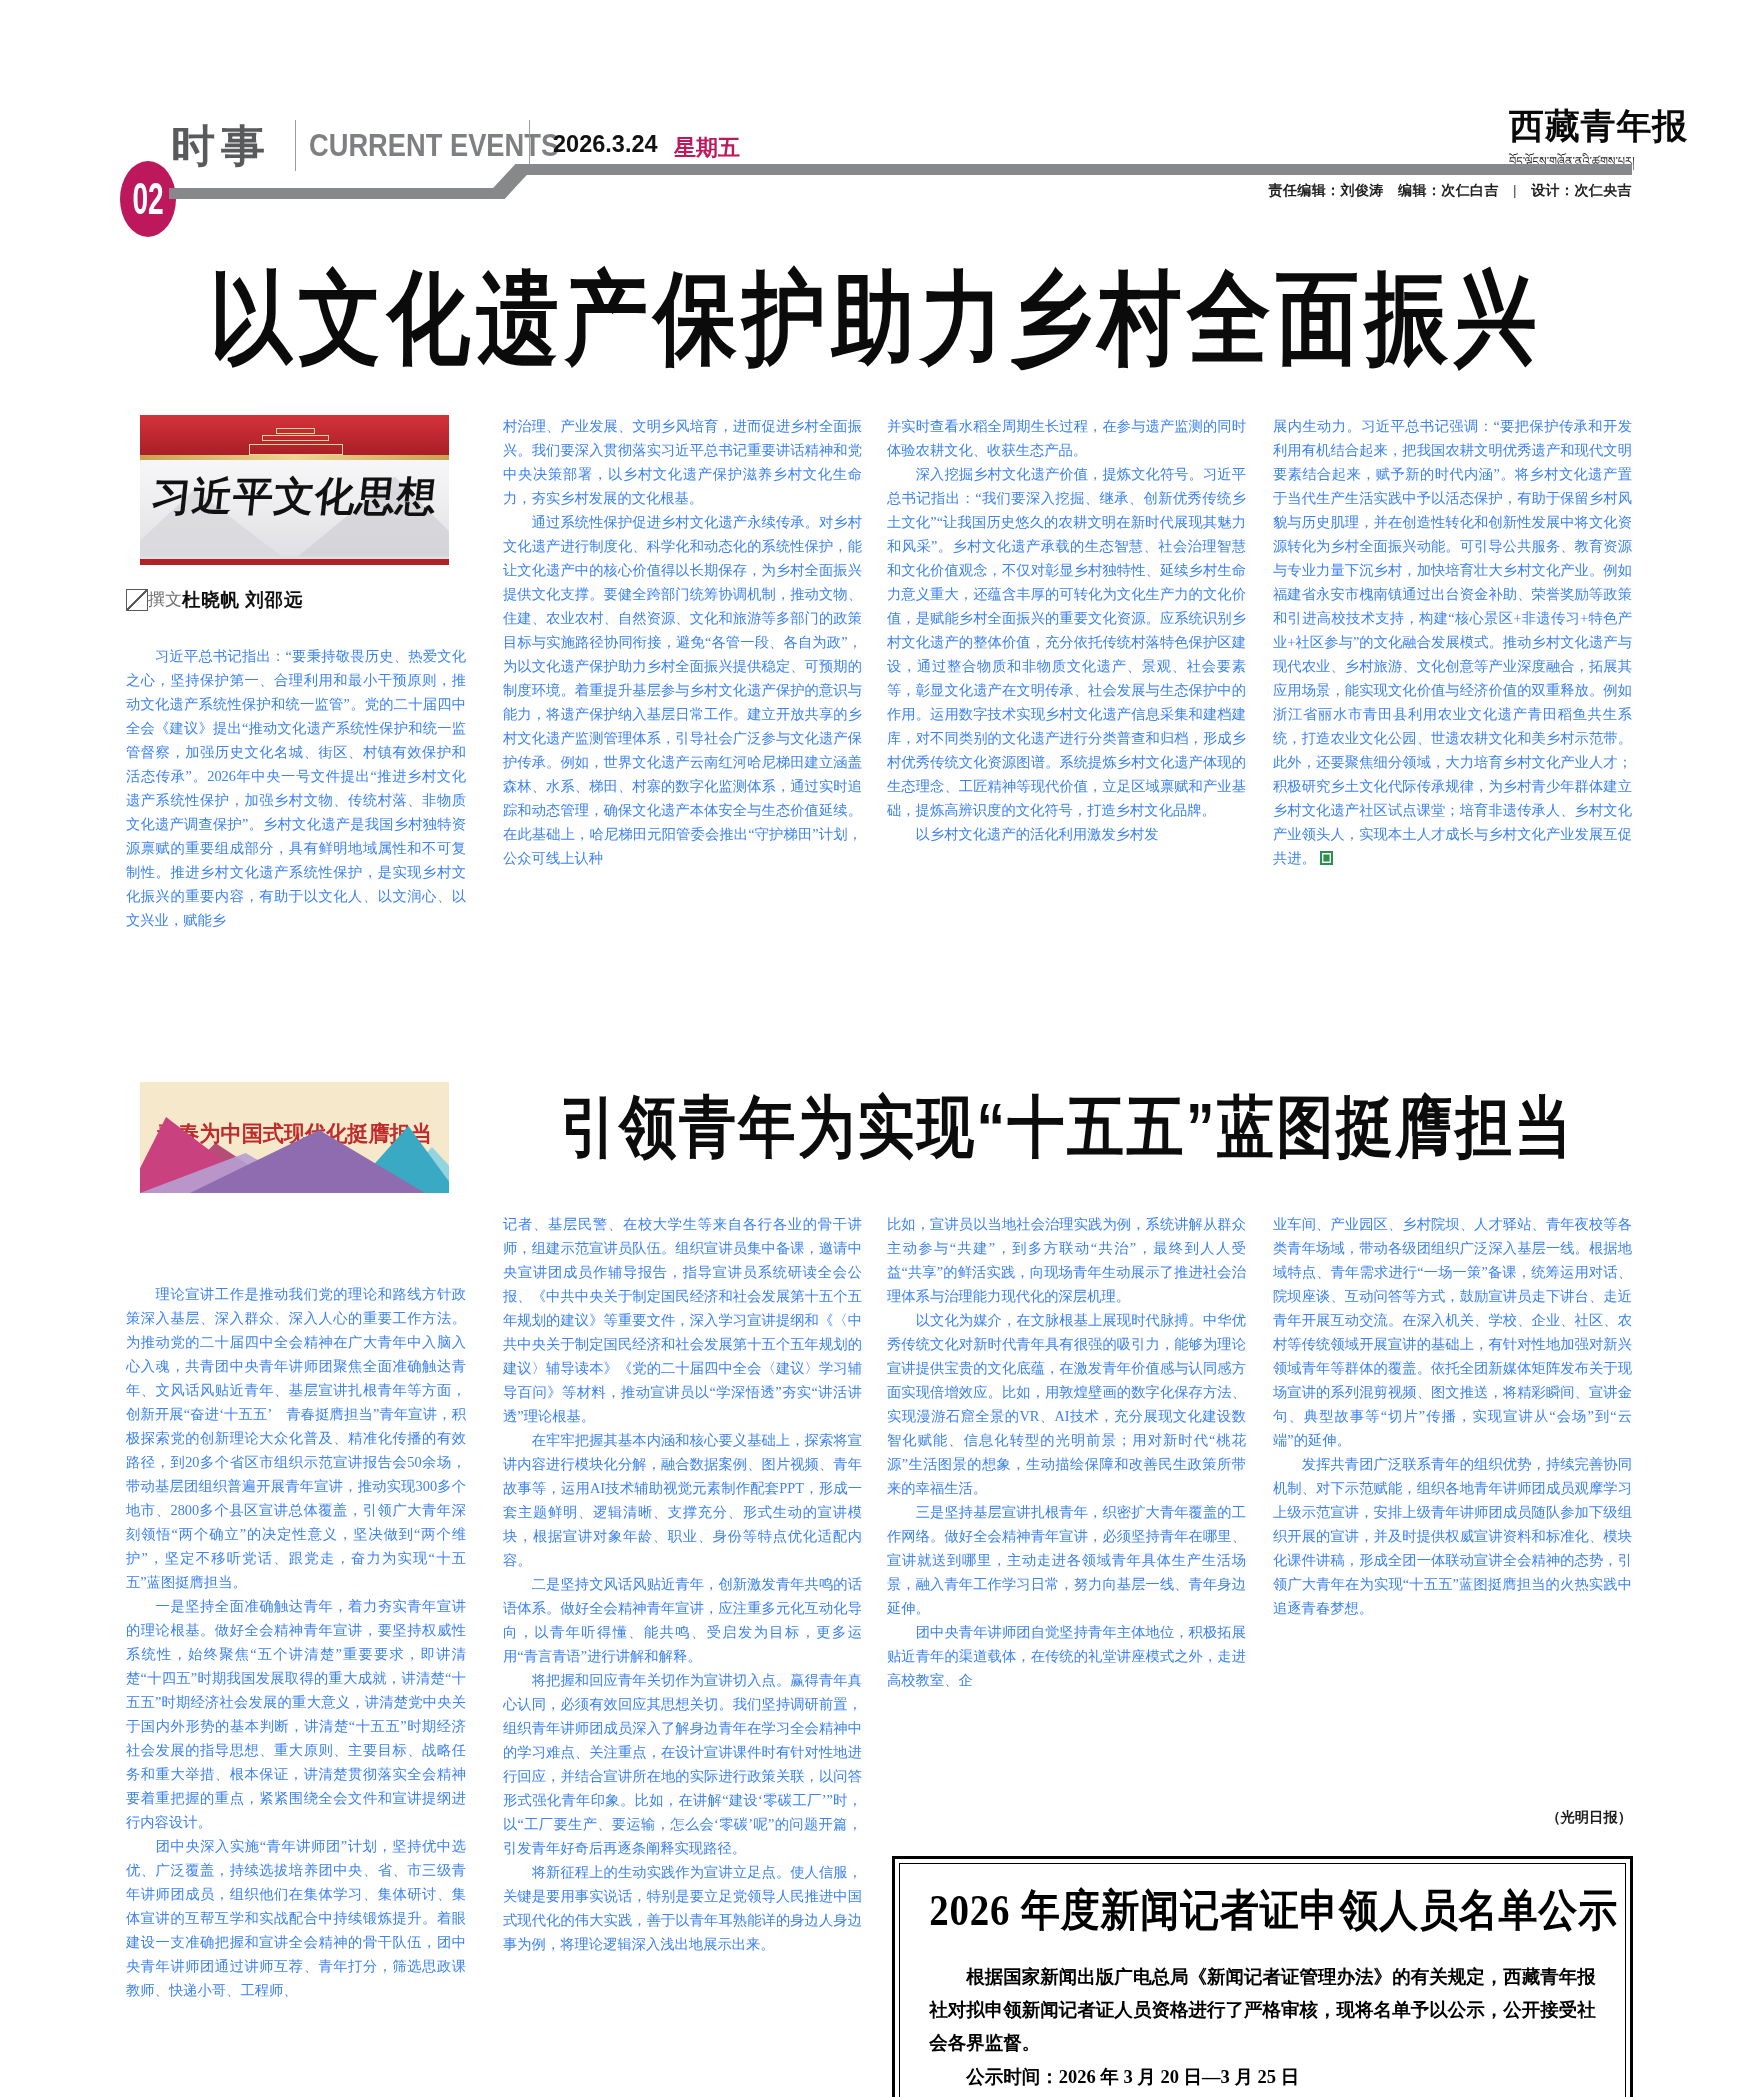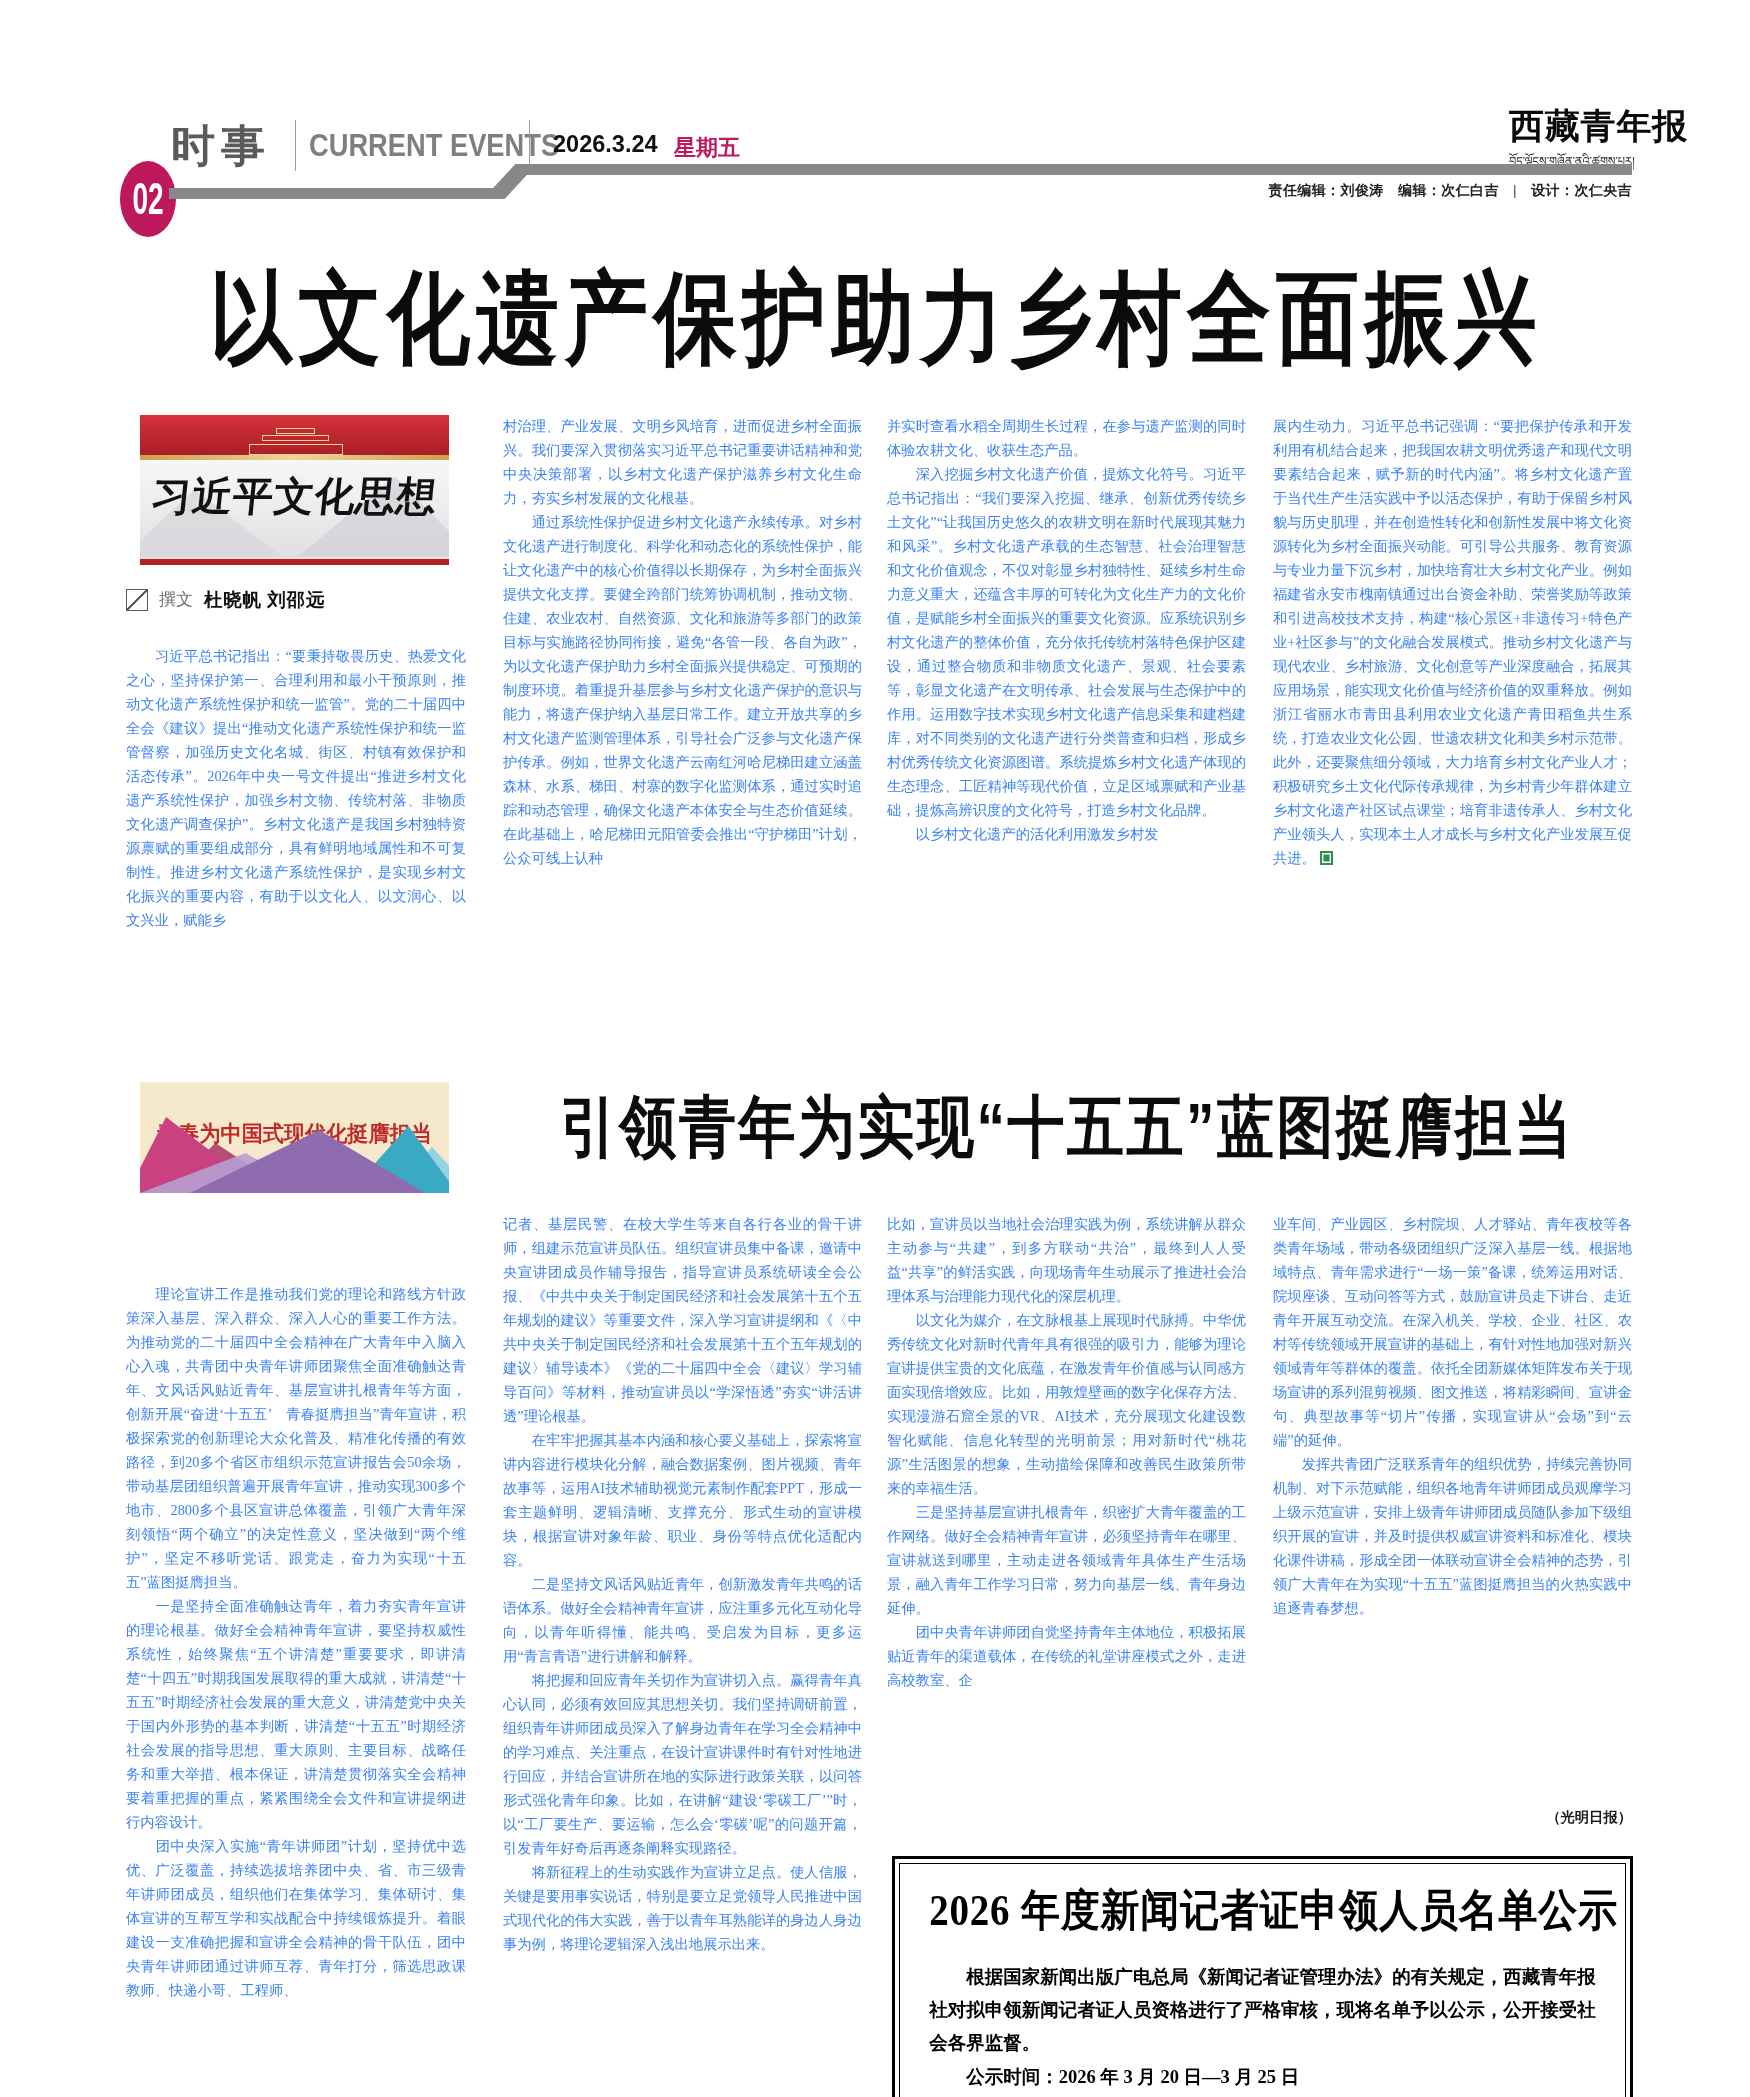--- a/index.html
+++ b/index.html
@@ -45,21 +45,21 @@
   .gate .r2{position:absolute;left:15%;top:7.6px;width:70%;height:4.2px;border:0.8px solid #f0d492;}
   .gate .r3{position:absolute;left:0;top:16px;width:100%;height:9.2px;border:0.8px solid #f0d492;}
   .photo1 .mt1{position:absolute;left:-17px;bottom:8.4px;width:159px;height:67px;background:#d8d8dc;
           clip-path:polygon(0 100%,45% 0,100% 100%);opacity:.8;}
   .photo1 .mt2{position:absolute;right:-25px;bottom:8.4px;width:176px;height:80px;background:#cfcfd4;
           clip-path:polygon(0 100%,55% 0,100% 100%);opacity:.7;}
   .photo1 .calli{position:absolute;left:0;top:54px;width:100%;text-align:center;
           font-size:40px;font-weight:900;color:#111;transform:skewX(-6deg);letter-spacing:0.8px;}
   .photo1 .redfoot{position:absolute;left:0;bottom:0;width:100%;height:5.9px;background:#b02128;}
   .byline{left:126px;top:586px;width:340px;height:27px;font-size:17px;color:#6e6e6e;
-          display:flex;align-items:center;gap:11px;}
+          display:flex;align-items:center;}
   .pen-icon{display:inline-block;width:20px;height:20px;border:1.3px solid #5a5a5a;
             background:linear-gradient(135deg,transparent 46%,#5a5a5a 46%,#5a5a5a 54%,transparent 54%);}
   .byline b{color:#101010;font-size:18.5px;font-weight:700;letter-spacing:0.8px;}
 
   .coltext{font-size:14.3px;line-height:24px;text-align:justify;text-justify:inter-ideograph;
            white-space:pre-wrap;color:#3b82f6;overflow:hidden;}
   .a1a{left:126px;top:644px;width:340px;height:419px;}
   .a1b{left:503px;top:414px;width:359px;height:648px;}
   .a1c{left:887px;top:414px;width:359px;height:648px;}
   .a1d{left:1273px;top:414px;width:359px;height:648px;}

